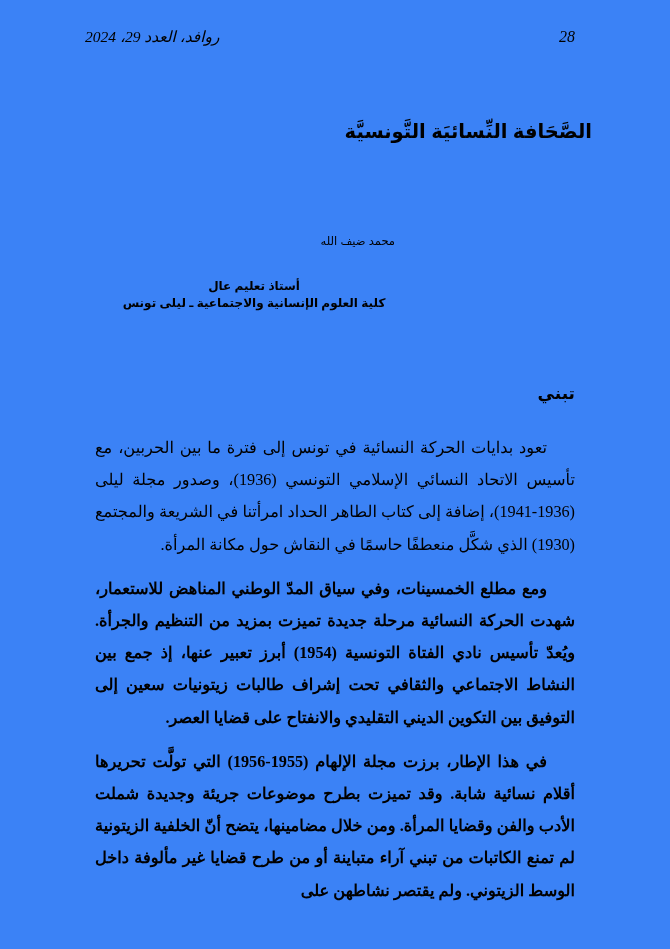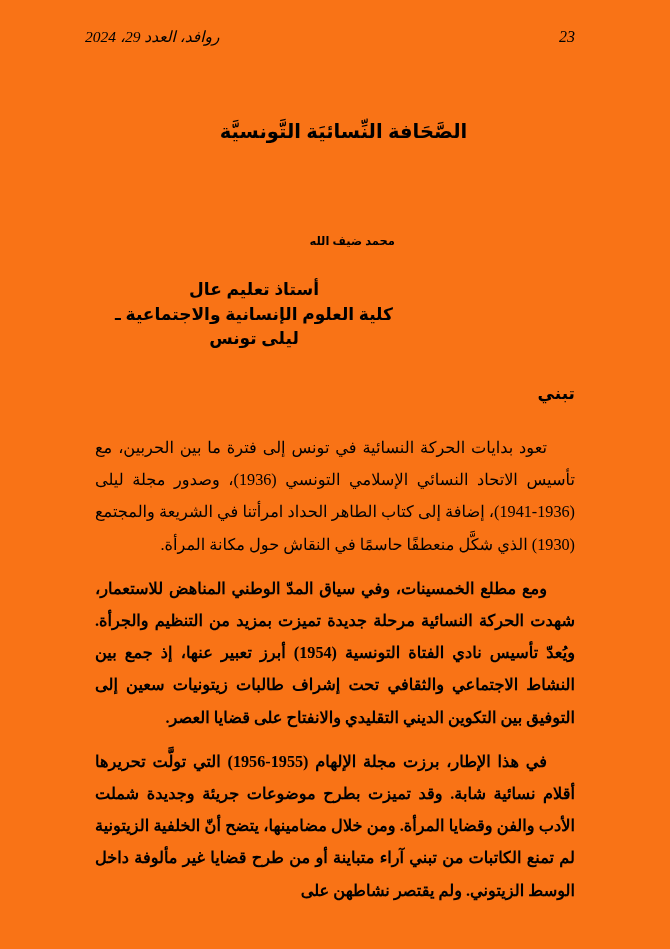--- a/index.html
+++ b/index.html
@@ -13,21 +13,21 @@
     height: 949px;
     position: relative;
     overflow: hidden;
     font-family: "Liberation Serif", "DejaVu Serif", serif;
     color: #000000;
   }
 
   .page {
     position: absolute;
     inset: 0;
-    background: #f97316;
+    background: #3b82f6;
   }
 
   
   .running-header {
     position: absolute;
     top: 24px;
     left: 0;
     right: 0;
     height: 26px;
     padding: 0 95px 0 85px;
@@ -51,21 +51,21 @@
     font-size: 16px;
     direction: ltr;
   }
 
   
   .title-block {
     position: absolute;
     top: 116px;
     left: 95px;
     right: 78px;
-    text-align: center;
+    text-align: right;
   }
   .doc-title {
     font-family: "Liberation Sans", "DejaVu Sans", sans-serif;
     font-weight: bold;
     font-size: 19.5px;
     line-height: 1.55;
     margin: 0;
     direction: rtl;
   }
   .doc-subtitle {
@@ -80,35 +80,35 @@
   
   .author-block {
     position: absolute;
     top: 234px;
     left: 95px;
     width: 300px;
     direction: rtl;
   }
   .author-name {
     font-family: "Liberation Sans", "DejaVu Sans", sans-serif;
-    font-weight: bold;
+    font-weight: normal;
     font-size: 11.5px;
     text-align: right;
     margin: 0;
     letter-spacing: 0.2px;
   }
   .author-affil {
     margin-top: 30px;
     text-align: center;
     padding-left: 18px;
   }
   .affil-line {
     font-family: "Liberation Sans", "DejaVu Sans", sans-serif;
     font-weight: bold;
-    font-size: 17px;
+    font-size: 12px;
     line-height: 1.45;
     margin: 0;
     letter-spacing: 0.1px;
   }
 
   
   .section-heading {
     position: absolute;
     top: 383px;
     left: 95px;
@@ -144,21 +144,21 @@
     font-weight: bold;
   }
 </style>
 </head>
 <body>
 
 <div class="page">
 
   <div class="running-header">
     <span class="header-issue">روافد، العدد 29، 2024</span>
-    <span class="header-folio">23</span>
+    <span class="header-folio">28</span>
   </div>
 
   <div class="title-block">
     <h1 class="doc-title">الصَّحَافة النِّسائيَة التَّونسيَّة</h1>
   </div>
 
   <div class="author-block">
     <p class="author-name">محمد ضيف الله</p>
     <div class="author-affil">
       <p class="affil-line">أستاذ تعليم عال</p>

